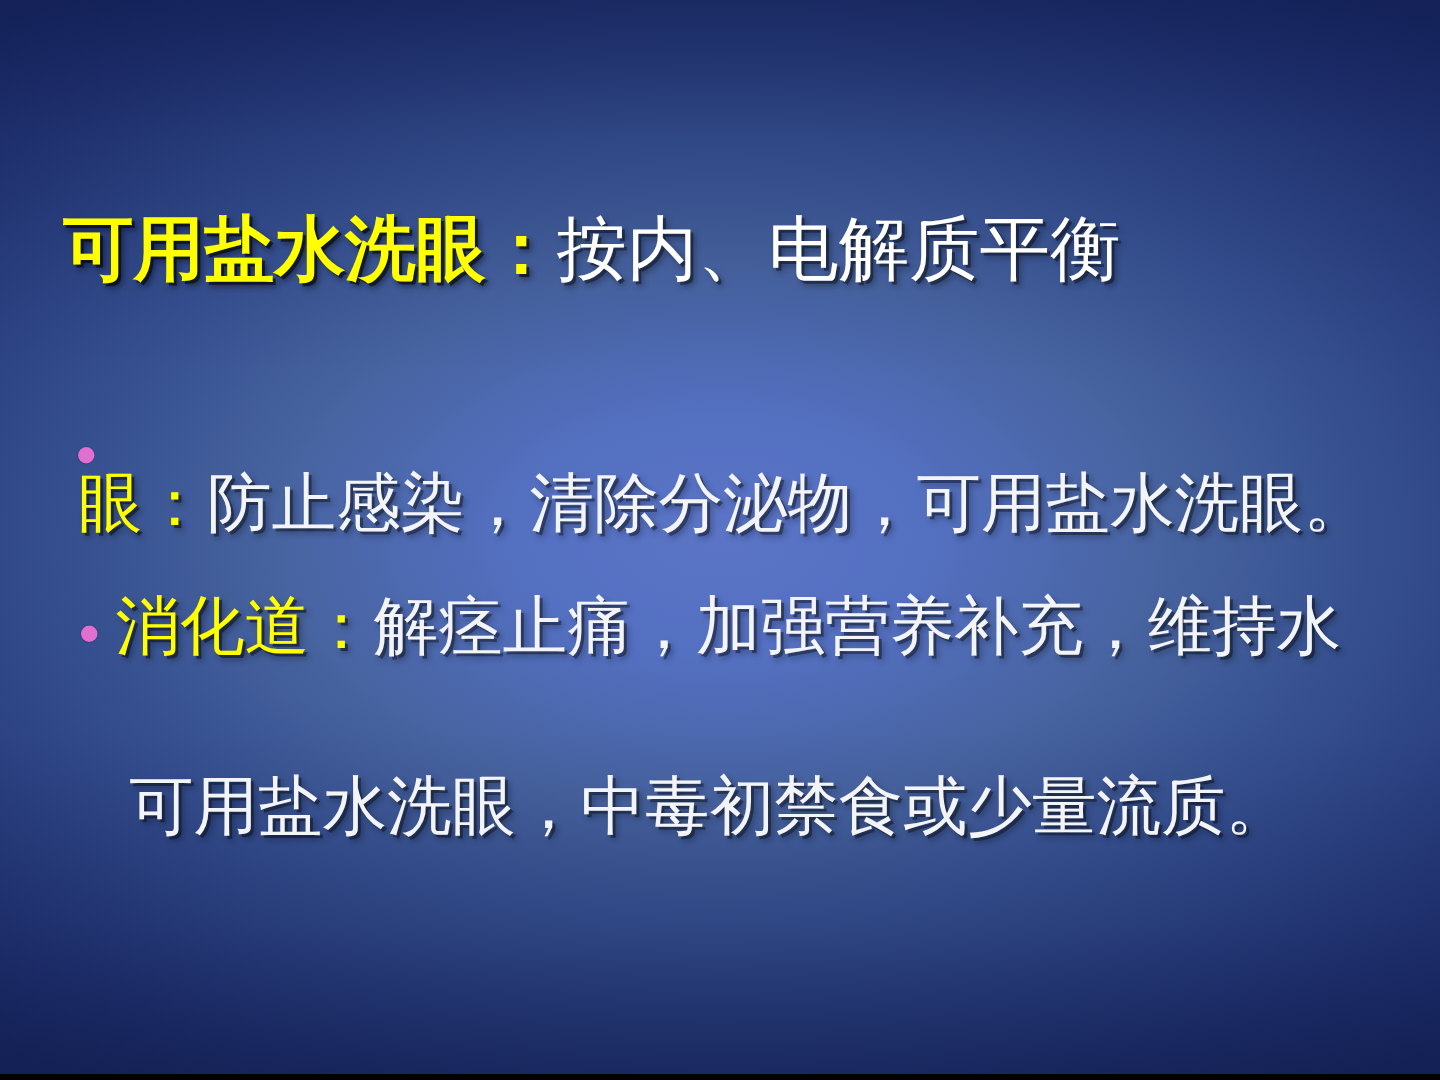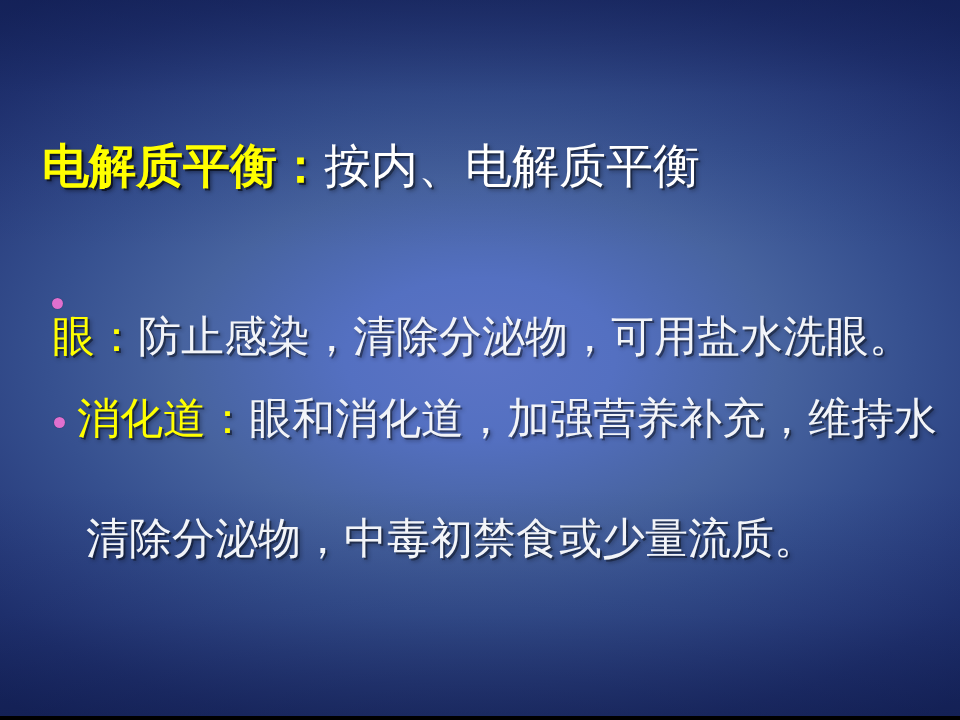--- a/index.html
+++ b/index.html
@@ -133,33 +133,33 @@
       3px 3px 4px rgba(0,0,0,0.32);
   }
 </style>
 </head>
 <body>
 
 <div id="slide">
   <div id="content">
 
     <div class="title">
-      <span class="t-yellow">电解质平衡：</span><span class="t-white">按内、电解质平衡</span>
+      <span class="t-yellow">可用盐水洗眼：</span><span class="t-white">按内、电解质平衡</span>
     </div>
 
     <div class="bullet-row" id="bullet-1">
       <span class="bullet-dot"></span>
       <span class="bullet-text">
         <span class="b-yellow">眼：</span><span class="b-white">防止感染，清除分泌物，可用盐水洗眼。</span>
       </span>
     </div>
 
     <div class="bullet-row" id="bullet-2">
       <span class="bullet-dot"></span>
       <span class="bullet-text">
-        <span class="b-yellow">消化道：</span><span class="b-white">眼和消化道，加强营养补充，维持水</span>
+        <span class="b-yellow">消化道：</span><span class="b-white">解痉止痛，加强营养补充，维持水</span>
       </span>
     </div>
 
-    <div class="cont-line">清除分泌物，中毒初禁食或少量流质。</div>
+    <div class="cont-line">可用盐水洗眼，中毒初禁食或少量流质。</div>
 
   </div>
 </div>
 
 </body></html>

